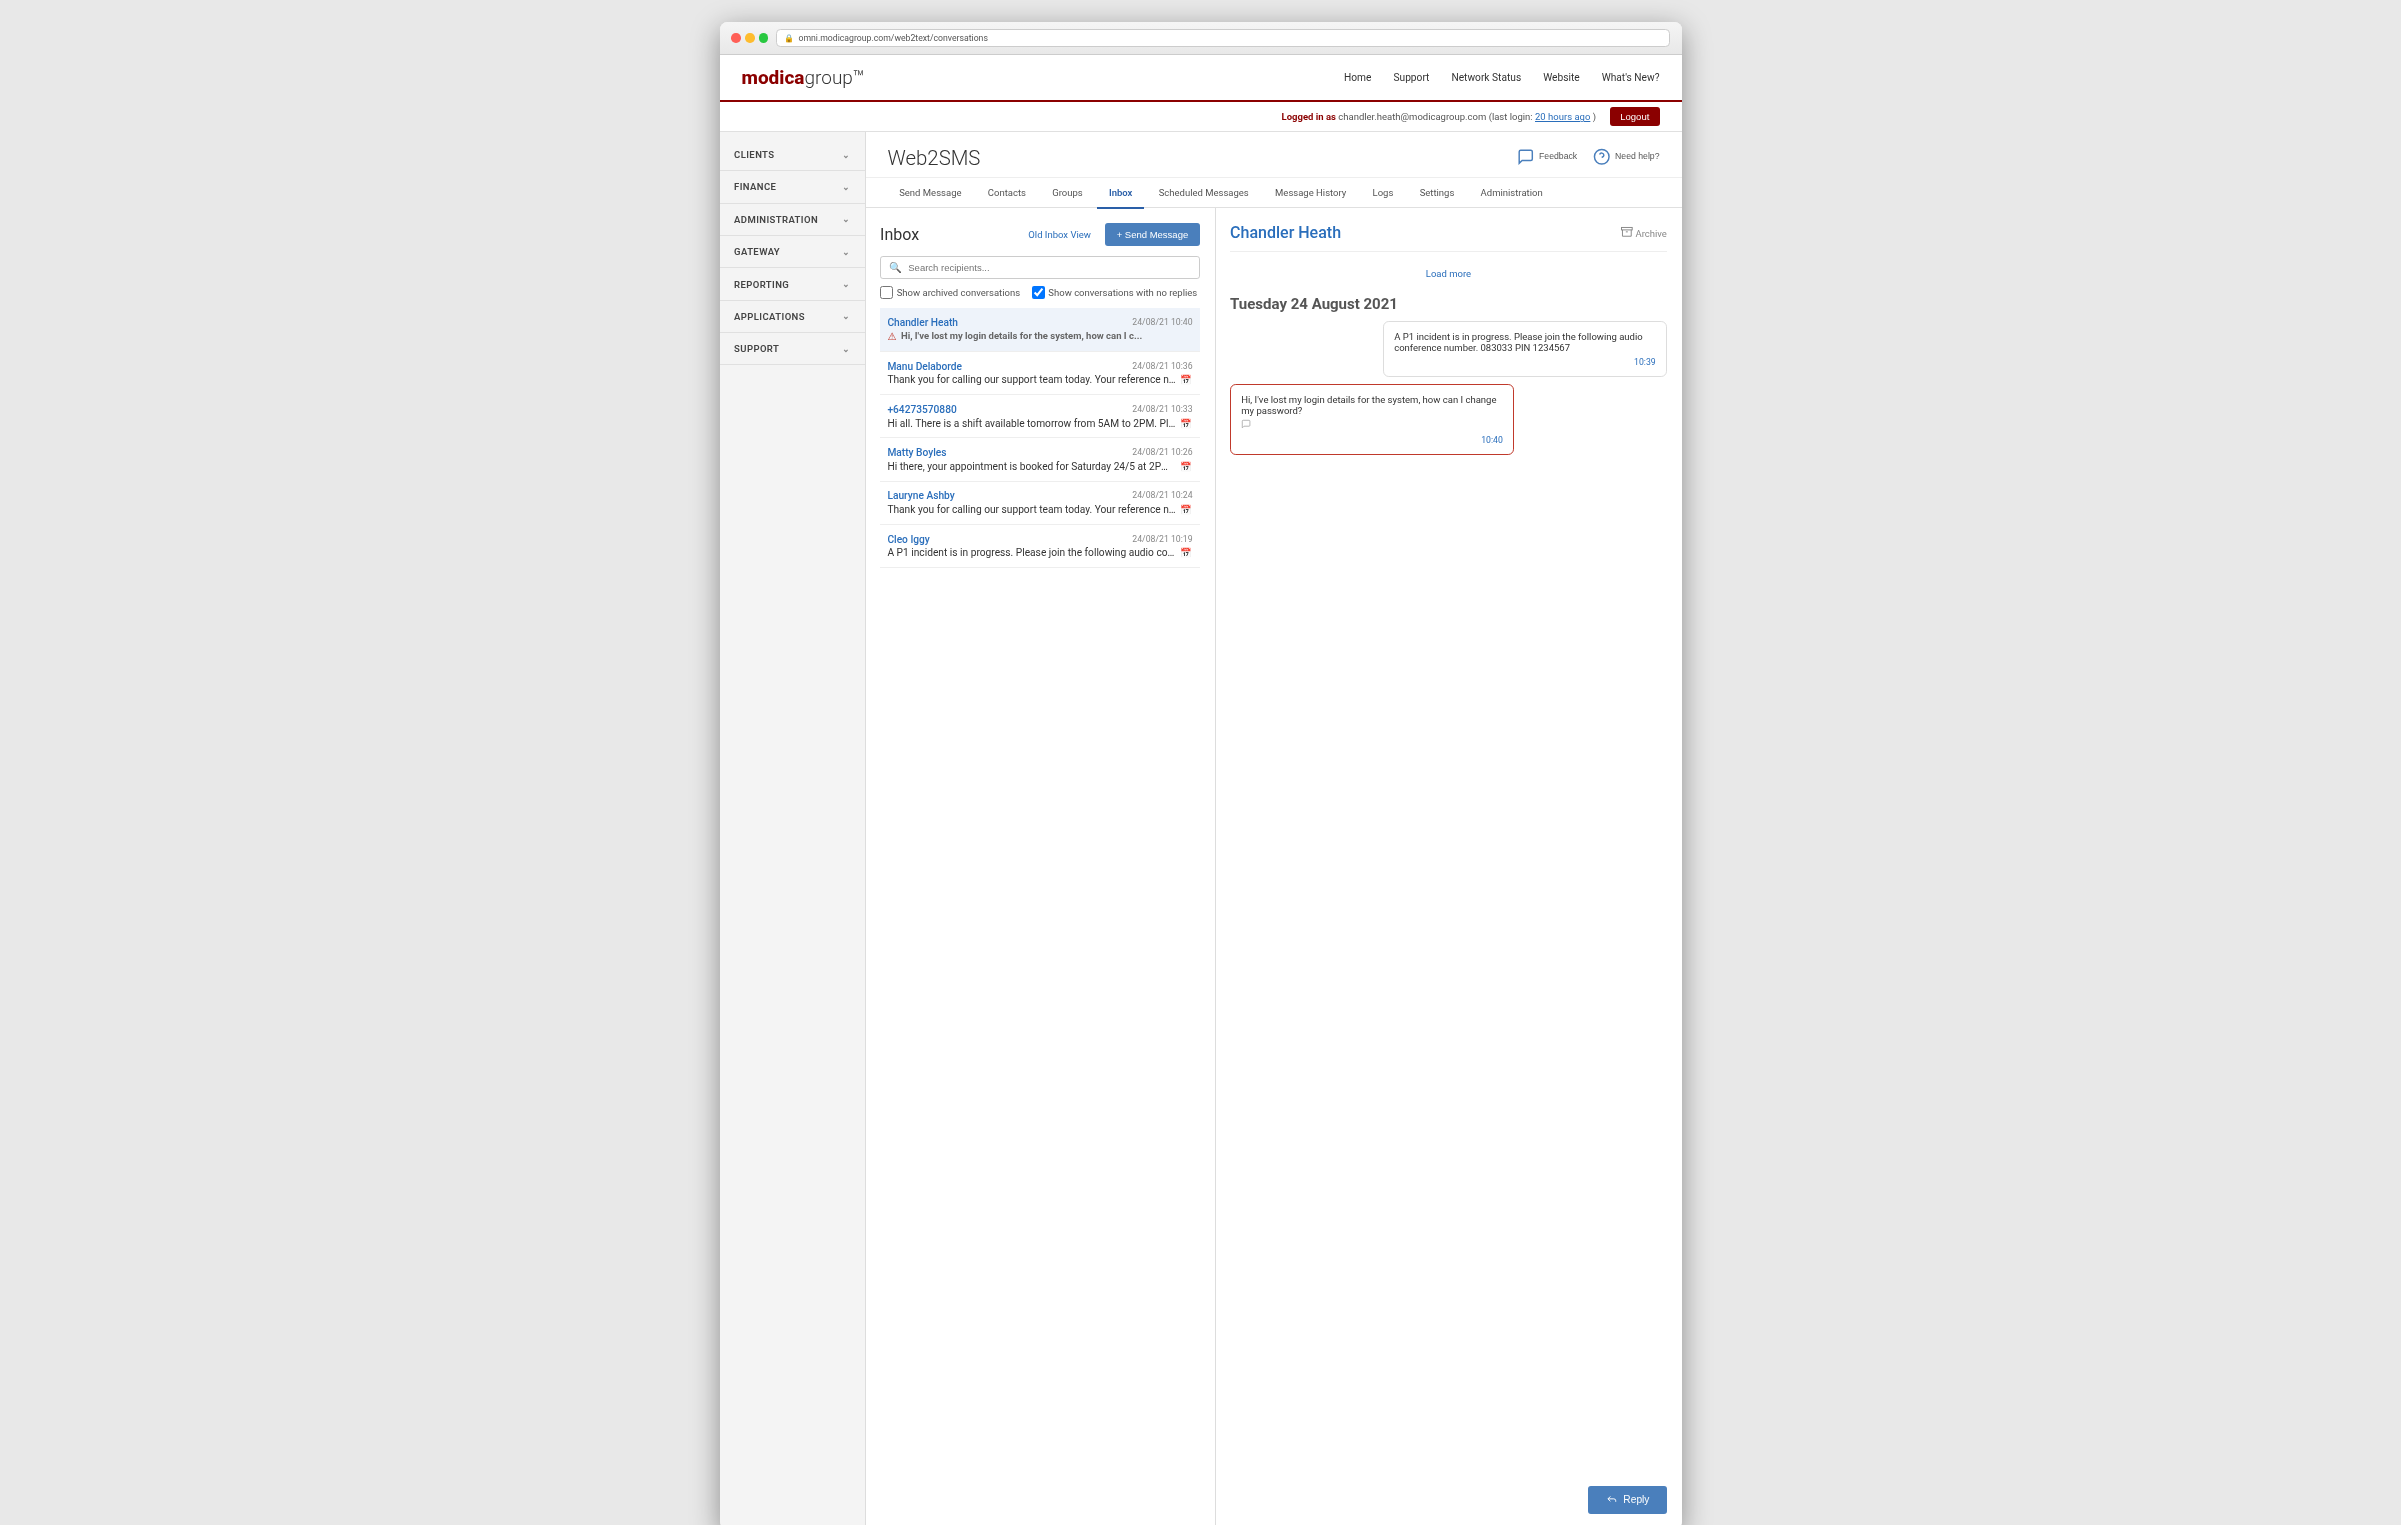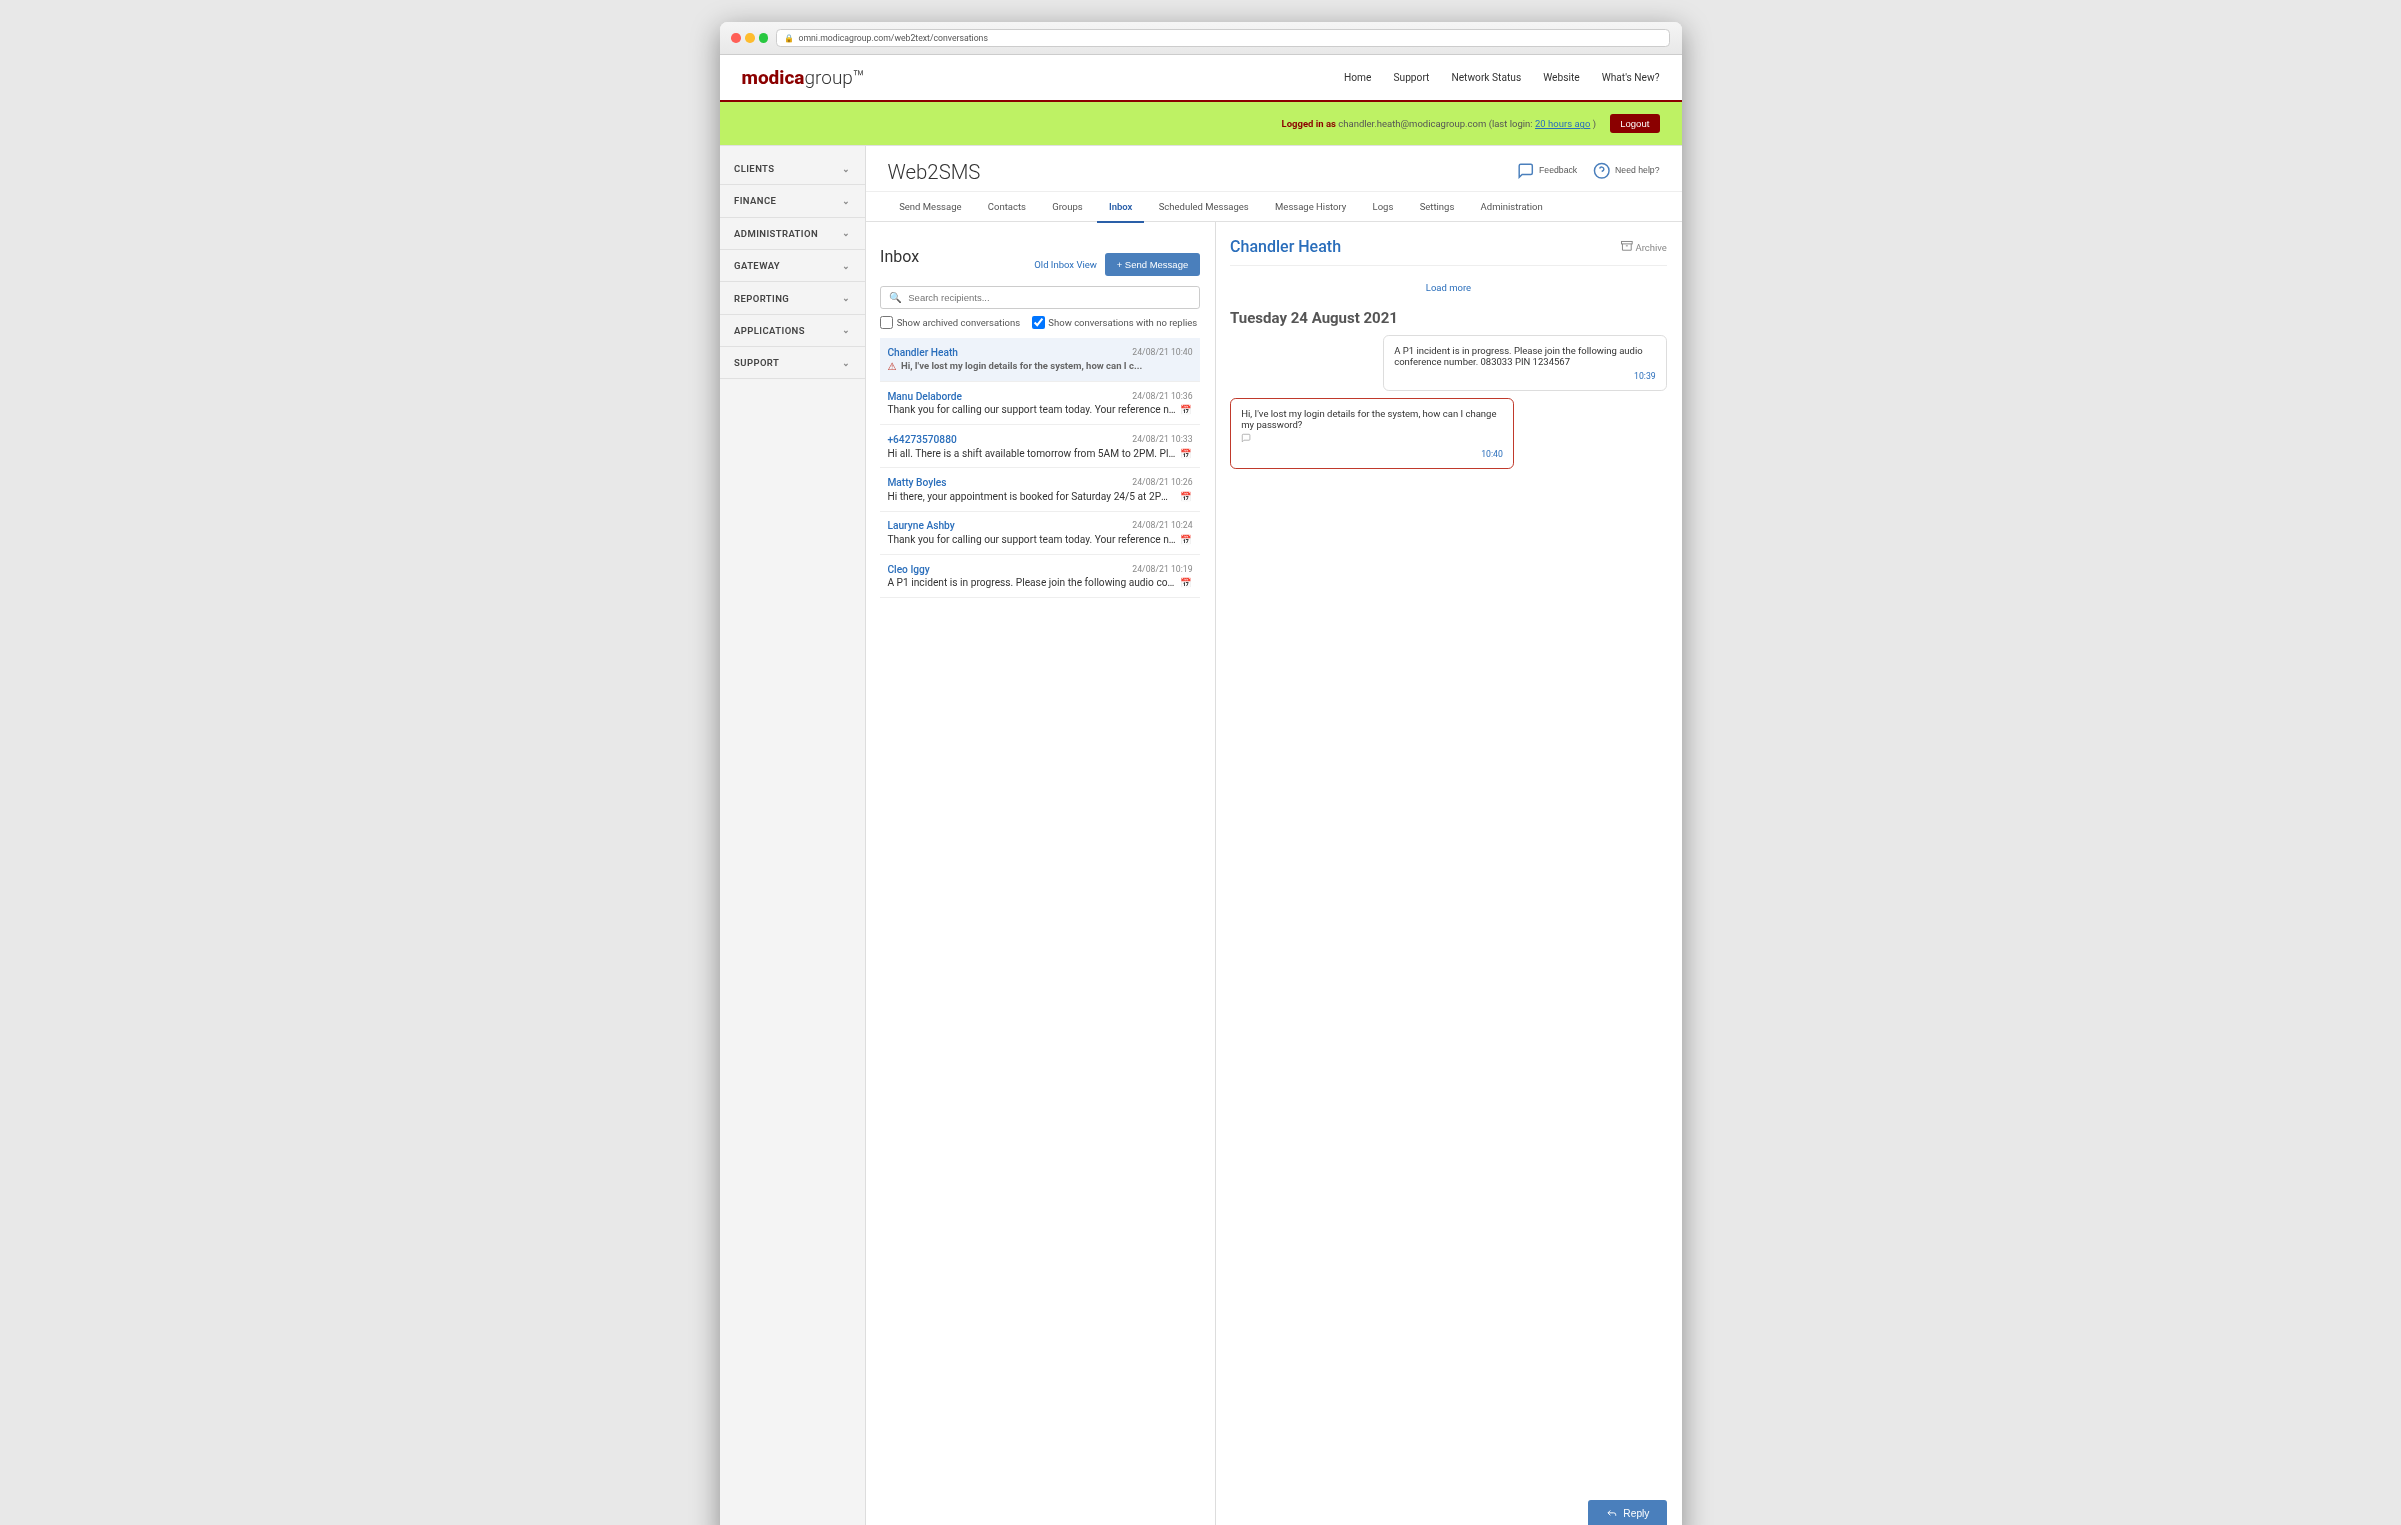--- a/index.html
+++ b/index.html
@@ -78,23 +78,23 @@
       align-items: center;
     }
     .top-nav-links a {
       color: #333;
       text-decoration: none;
       font-size: 10.2px;
     }
 
     
     .login-bar {
-      background: #bef264;
+      background: #ffffff;
       border-bottom: 0.7px solid #e0e0e0;
-      padding: 12px 22px;
+      padding: 5px 22px;
       text-align: right;
       font-size: 9.5px;
       color: #555;
     }
     .login-bar strong { color: #8b0000; }
     .login-bar a { color: #2a6ebb; text-decoration: underline; }
     .logout-btn {
       background: #8b0000;
       color: #fff;
       border: none;
@@ -229,22 +229,21 @@
       margin-bottom: 10.2px;
     }
     .inbox-title {
       font-size: 16px;
       font-weight: 400;
       color: #333;
     }
     .inbox-header-actions {
       display: flex;
       align-items: center;
-      gap: 8px;
-      margin-top: 16px;
+      gap: 14px;
     }
     .old-inbox-link {
       color: #2a6ebb;
       text-decoration: none;
       font-size: 9.5px;
     }
     .send-message-btn {
       background: #4a7fbc;
       color: #fff;
       border: none;

